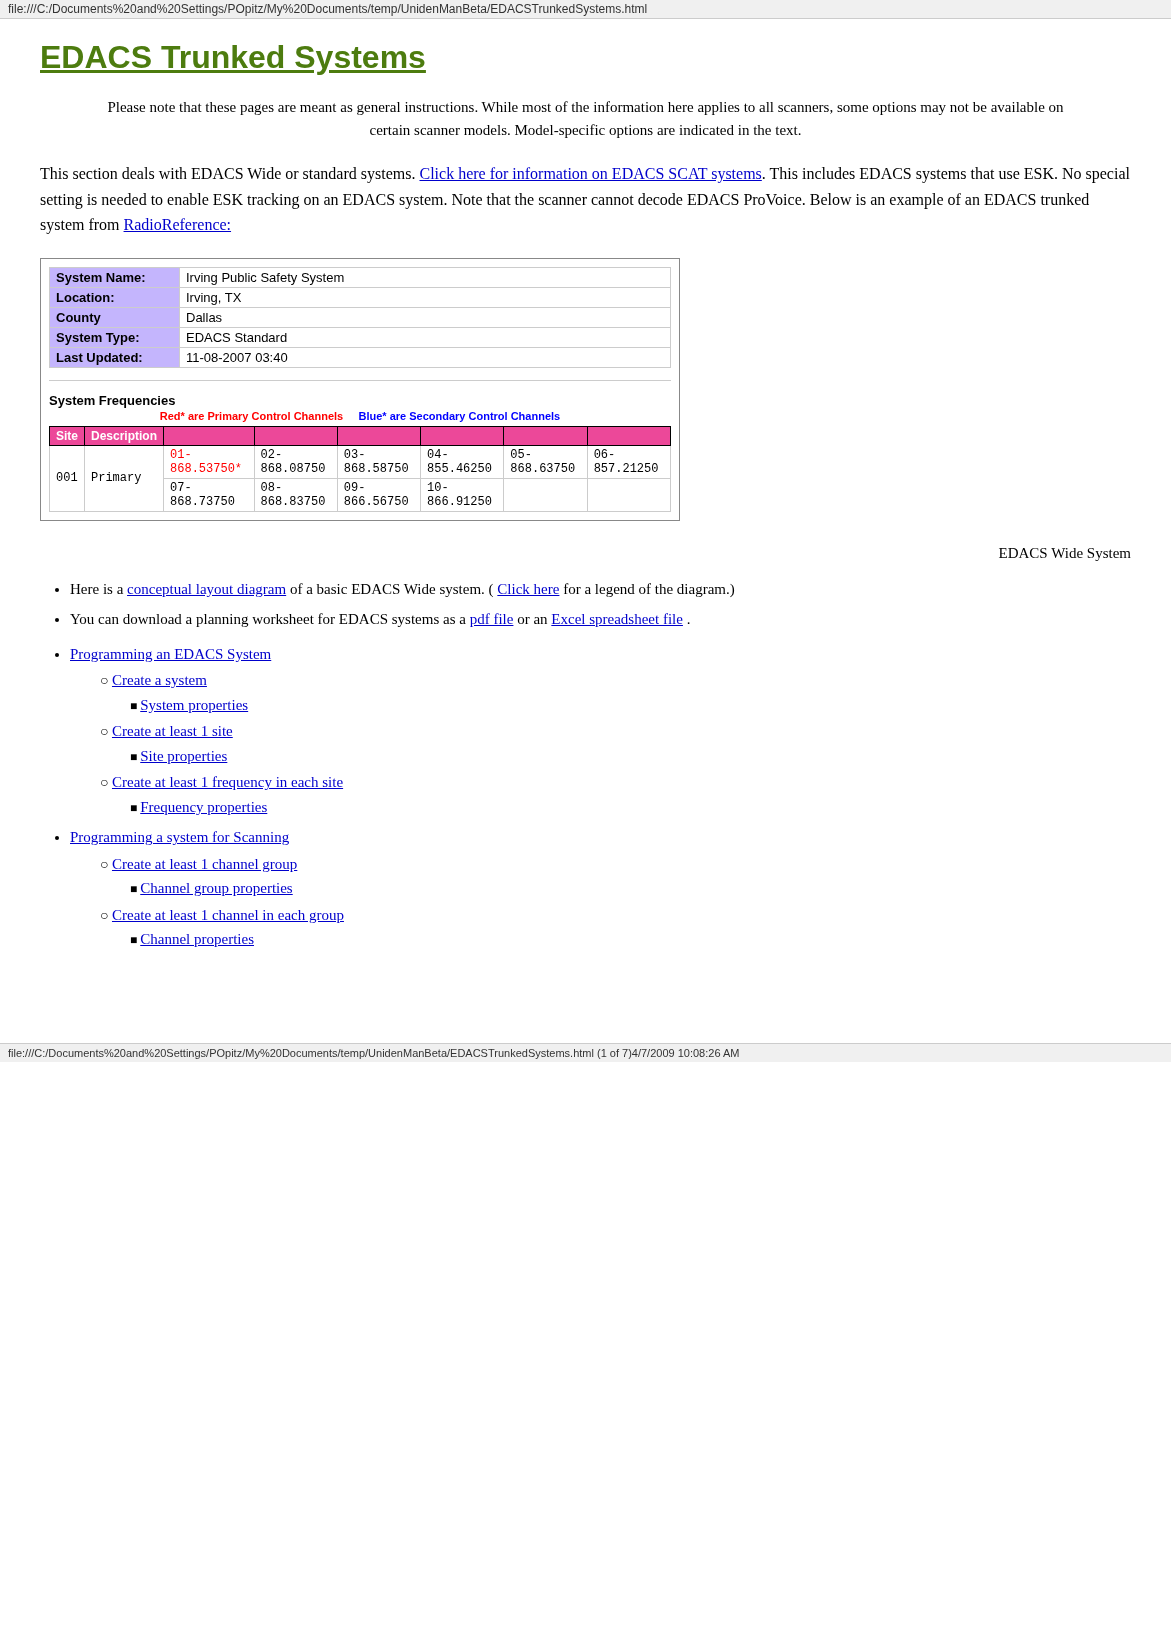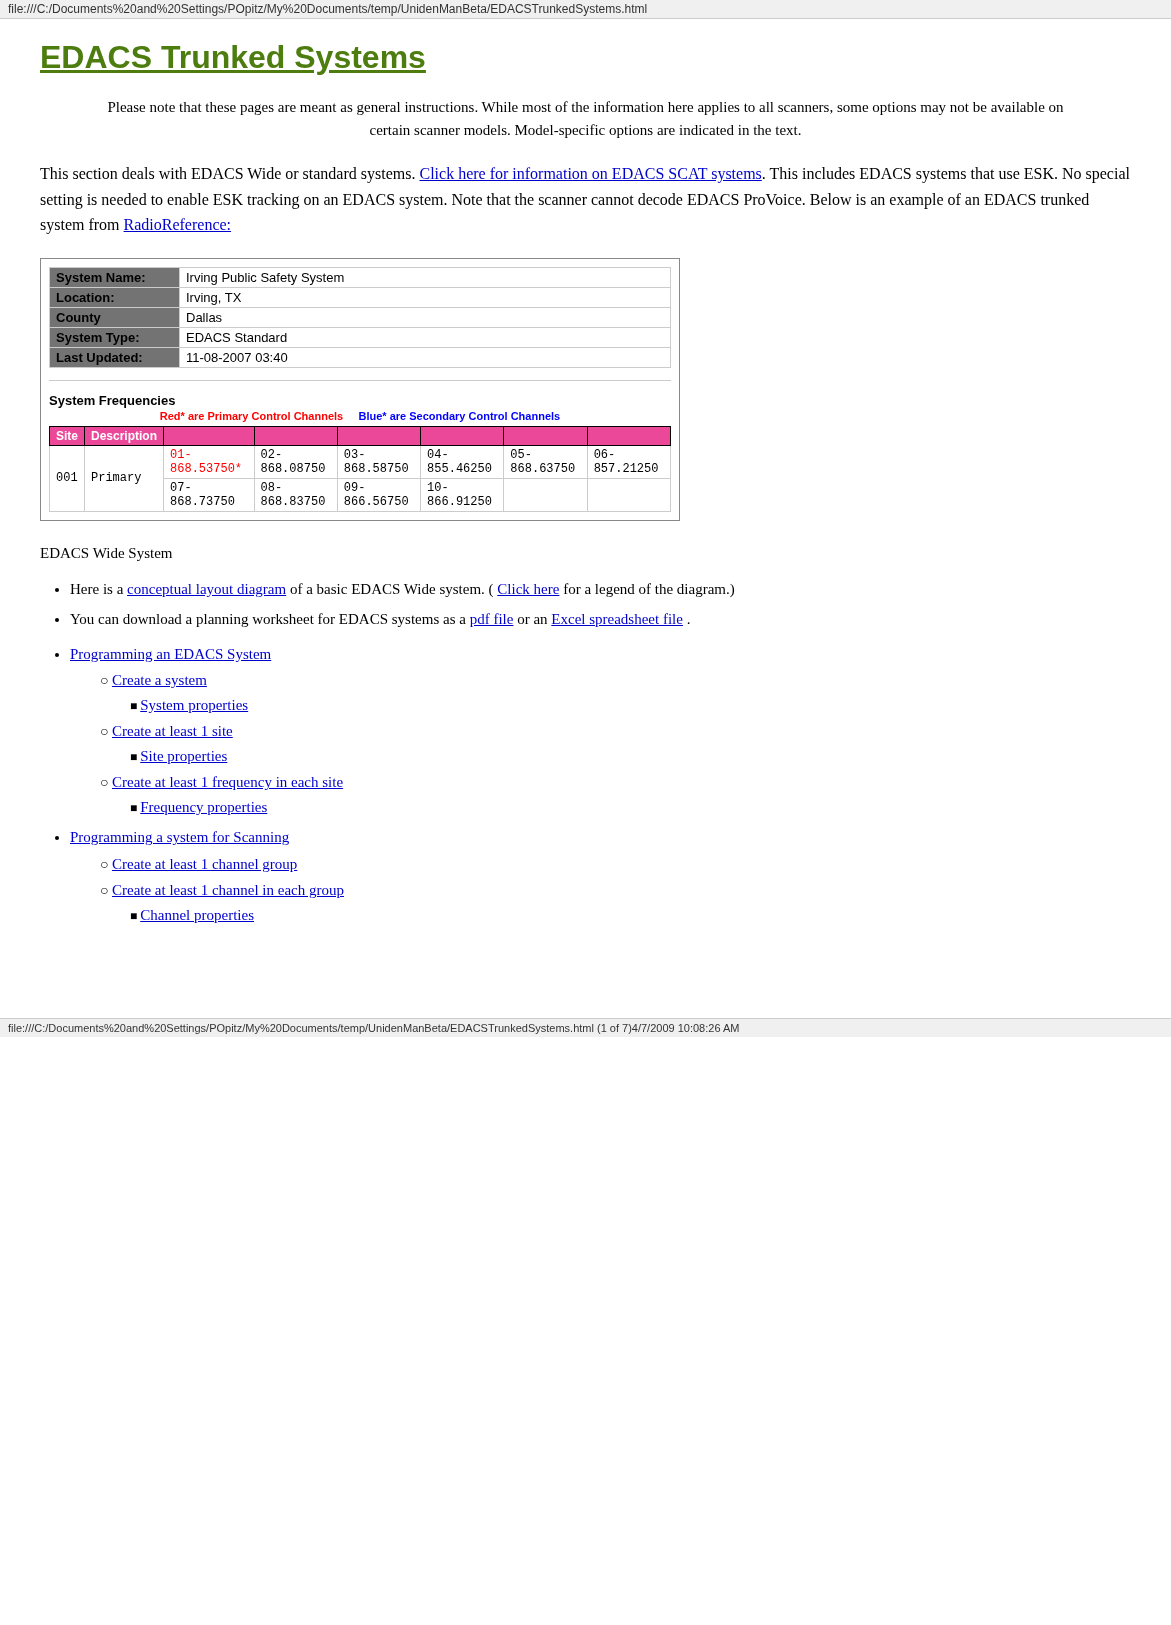--- a/index.html
+++ b/index.html
@@ -59,21 +59,21 @@
       width: 100%;
       font-size: 13px;
       font-family: Arial, sans-serif;
     }
     .info-table td {
       border: 1px solid #ccc;
       padding: 2px 6px;
     }
     .info-table .label-col {
       font-weight: bold;
-      background: #737373;
+      background: #c4b5fd;
       width: 130px;
     }
     .freq-section {
       margin-top: 8px;
       font-size: 12px;
       font-family: Arial, sans-serif;
     }
     .freq-header {
       font-weight: bold;
       font-size: 13px;
@@ -100,20 +100,21 @@
       border: 1px solid #000;
     }
     .freq-table td {
       border: 1px solid #ccc;
       padding: 2px 6px;
       font-family: Liberation Mono, monospace;
     }
     .caption {
       font-size: 15px;
       margin: 8px 0 16px 0;
+      text-align: right;
     }
     ul.main-list {
       margin-left: 30px;
       margin-bottom: 12px;
     }
     ul.main-list > li {
       list-style-type: disc;
       margin-bottom: 8px;
       font-size: 15px;
       line-height: 1.5;
@@ -312,20 +313,25 @@
           </ul>
         </li>
       </ul>
     </li>
 
     <li>
       <a href="#">Programming a system for Scanning</a>
       <ul class="sub-list">
         <li>
           <a href="#">Create at least 1 channel group</a>
+          <ul class="sub-sub-list">
+            <li>
+              <a href="#">Channel group properties</a>
+            </li>
+          </ul>
         </li>
         <li>
           <a href="#">Create at least 1 channel in each group</a>
           <ul class="sub-sub-list">
             <li>
               <a href="#">Channel properties</a>
             </li>
           </ul>
         </li>
       </ul>

